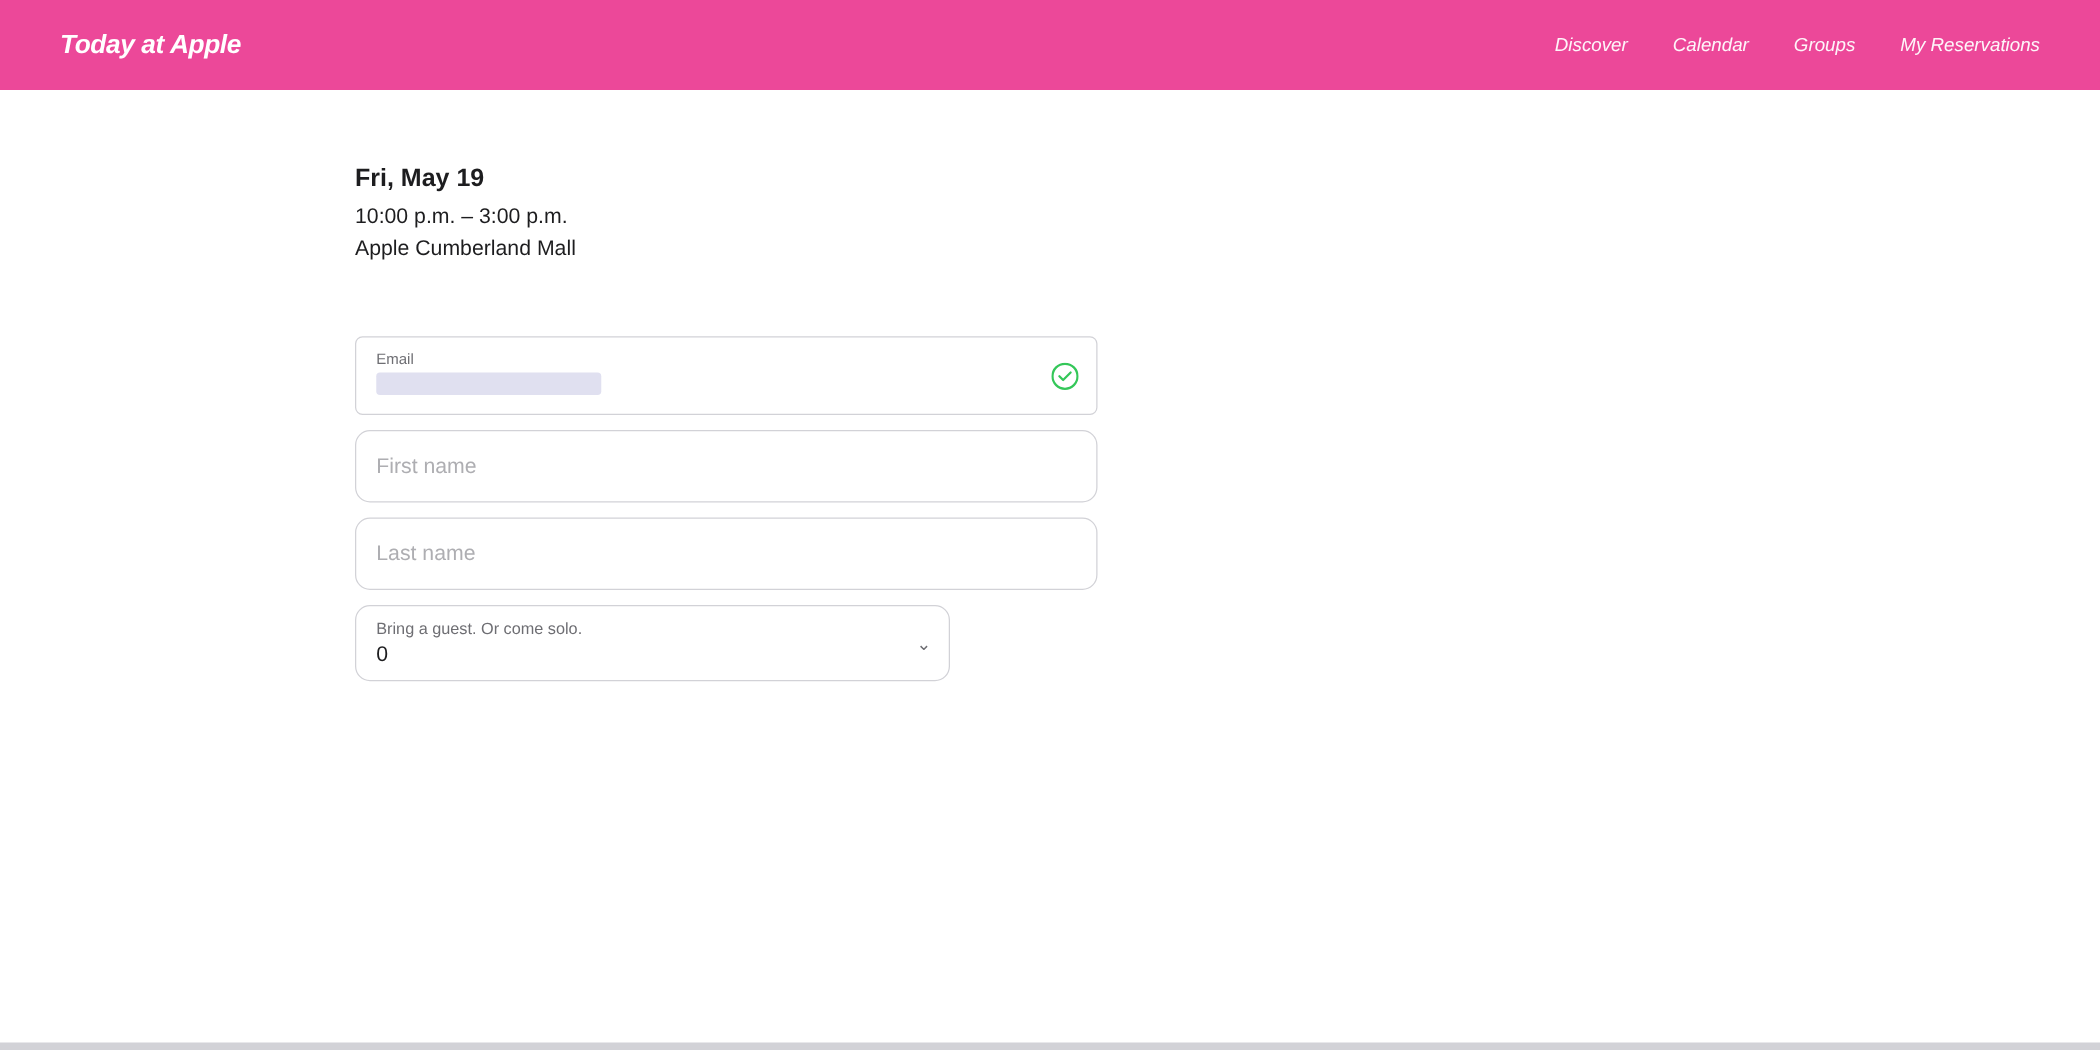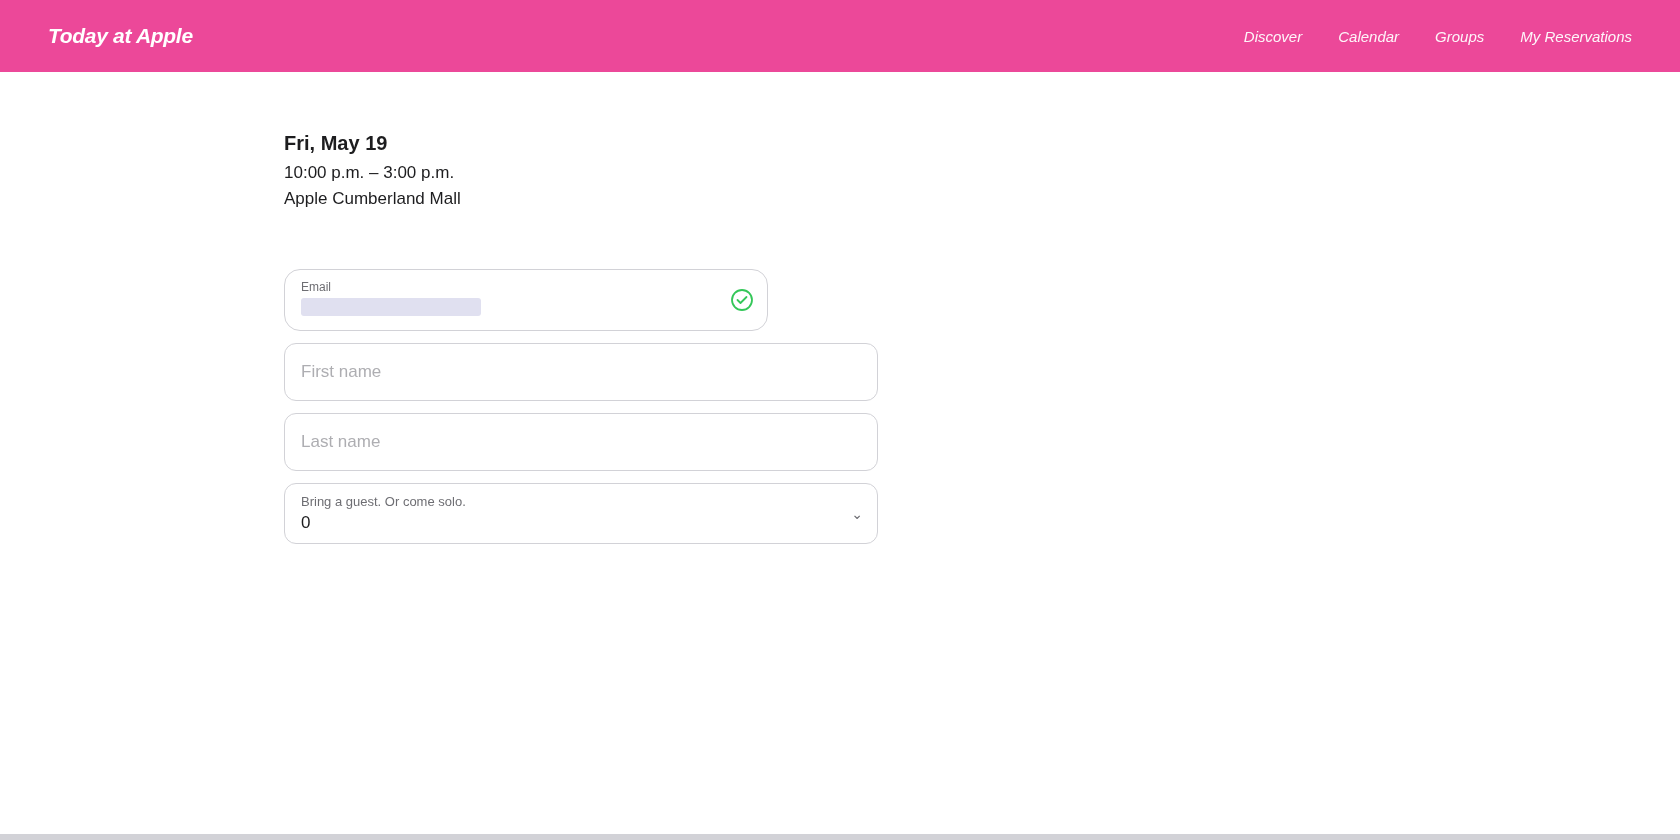--- a/index.html
+++ b/index.html
@@ -106,23 +106,23 @@
       background: #ffffff;
       font-size: 17px;
       color: #1d1d1f;
       outline: none;
       appearance: none;
       -webkit-appearance: none;
     }
 
     
     .email-field-wrapper {
-      width: 484px;
+      width: 594px;
       border: 1.5px solid #d2d2d7;
-      border-radius: 16px;
+      border-radius: 6px;
       background: #ffffff;
       padding: 10px 44px 10px 16px;
       position: relative;
     }
 
     .email-label {
       display: block;
       font-size: 12px;
       color: #6e6e73;
       margin-bottom: 4px;
@@ -150,21 +150,21 @@
     .name-input {
       padding: 18px 16px;
     }
 
     .name-input::placeholder {
       color: #aeaeb2;
     }
 
     
     .guest-field-wrapper {
-      width: 594px;
+      width: 476px;
       border: 1.5px solid #d2d2d7;
       border-radius: 12px;
       background: #ffffff;
       padding: 10px 44px 10px 16px;
       position: relative;
       cursor: pointer;
     }
 
     .guest-label {
       display: block;

